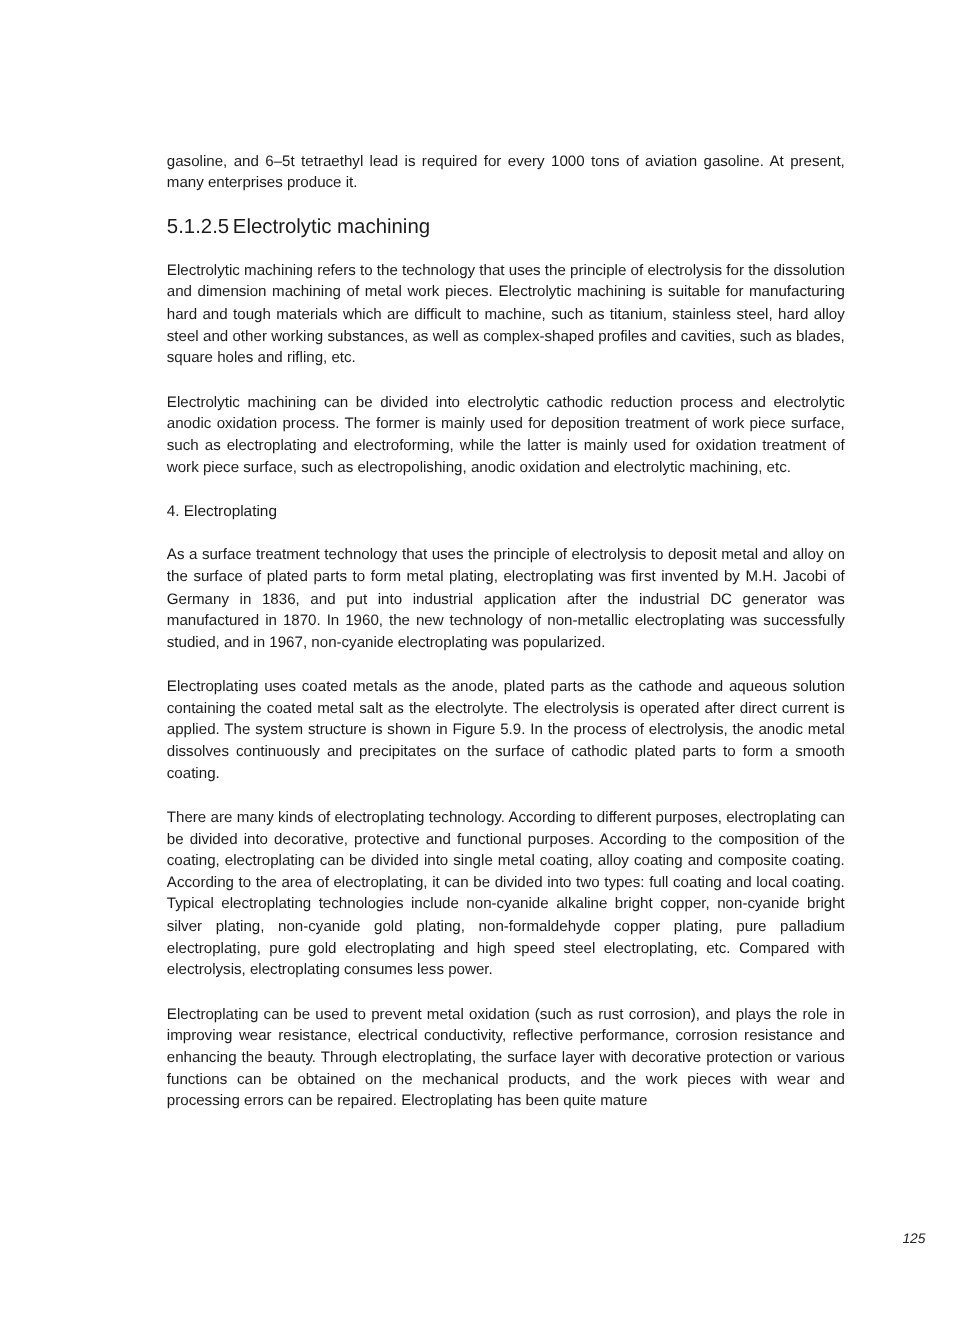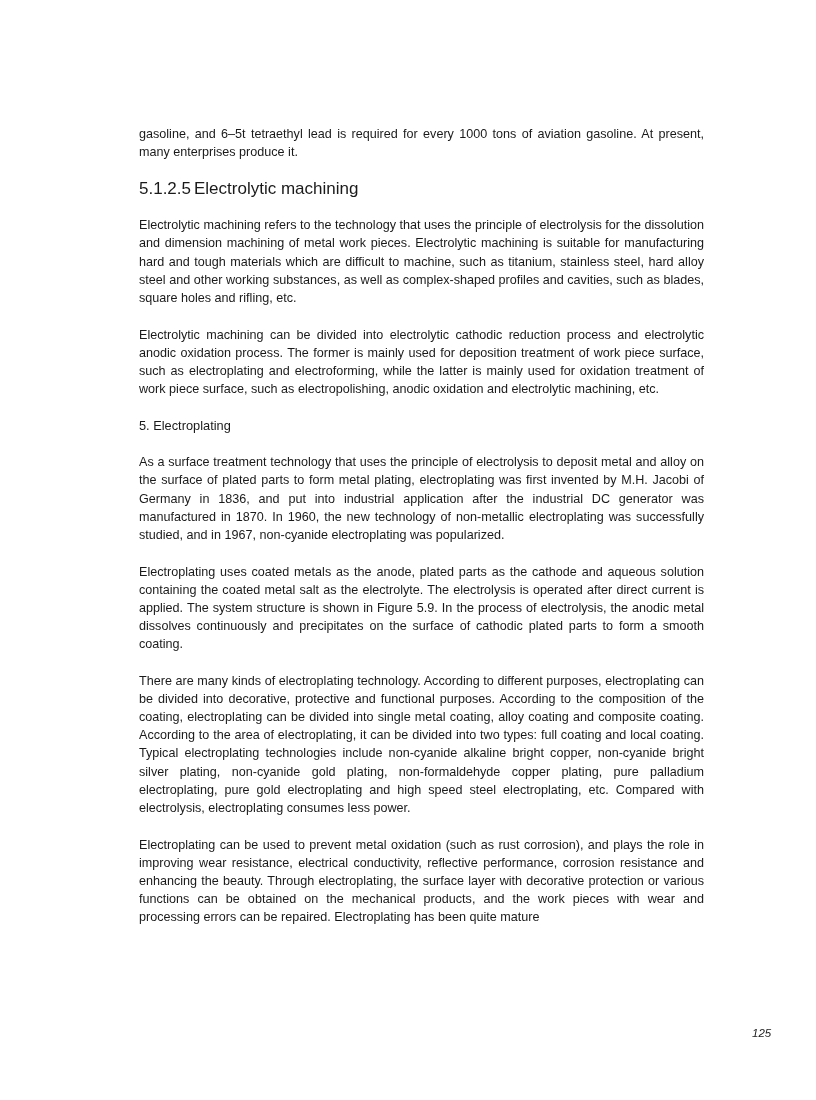--- a/index.html
+++ b/index.html
@@ -57,21 +57,21 @@
 <div class="page">
   <p class="para">gasoline, and 6–5t tetraethyl lead is required for every 1000 tons of aviation gasoline. At present, many enterprises produce it.</p>
 
   <div class="heading">
     <span class="num">5.1.2.5</span><span>Electrolytic machining</span>
   </div>
 
   <p class="para">Electrolytic machining refers to the technology that uses the principle of electrolysis for the dissolution and dimension machining of metal work pieces. Electrolytic machining is suitable for manufacturing hard and tough materials which are difficult to machine, such as titanium, stainless steel, hard alloy steel and other working substances, as well as complex-shaped profiles and cavities, such as blades, square holes and rifling, etc.</p>
   <p class="para">Electrolytic machining can be divided into electrolytic cathodic reduction process and electrolytic anodic oxidation process. The former is mainly used for deposition treatment of work piece surface, such as electroplating and electroforming, while the latter is mainly used for oxidation treatment of work piece surface, such as electropolishing, anodic oxidation and electrolytic machining, etc.</p>
 
-  <div class="subheading">5. Electroplating</div>
+  <div class="subheading">4. Electroplating</div>
 
   <p class="para">As a surface treatment technology that uses the principle of electrolysis to deposit metal and alloy on the surface of plated parts to form metal plating, electroplating was first invented by M.H. Jacobi of Germany in 1836, and put into industrial application after the industrial DC generator was manufactured in 1870. In 1960, the new technology of non-metallic electroplating was successfully studied, and in 1967, non-cyanide electroplating was popularized.</p>
   <p class="para">Electroplating uses coated metals as the anode, plated parts as the cathode and aqueous solution containing the coated metal salt as the electrolyte. The electrolysis is operated after direct current is applied. The system structure is shown in Figure 5.9. In the process of electrolysis, the anodic metal dissolves continuously and precipitates on the surface of cathodic plated parts to form a smooth coating.</p>
   <p class="para">There are many kinds of electroplating technology. According to different purposes, electroplating can be divided into decorative, protective and functional purposes. According to the composition of the coating, electroplating can be divided into single metal coating, alloy coating and composite coating. According to the area of electroplating, it can be divided into two types: full coating and local coating. Typical electroplating technologies include non-cyanide alkaline bright copper, non-cyanide bright silver plating, non-cyanide gold plating, non-formaldehyde copper plating, pure palladium electroplating, pure gold electroplating and high speed steel electroplating, etc. Compared with electrolysis, electroplating consumes less power.</p>
   <p class="para">Electroplating can be used to prevent metal oxidation (such as rust corrosion), and plays the role in improving wear resistance, electrical conductivity, reflective performance, corrosion resistance and enhancing the beauty. Through electroplating, the surface layer with decorative protection or various functions can be obtained on the mechanical products, and the work pieces with wear and processing errors can be repaired. Electroplating has been quite mature</p>
 </div>
 
 <div class="page-number">125</div>
 
 </body></html>

